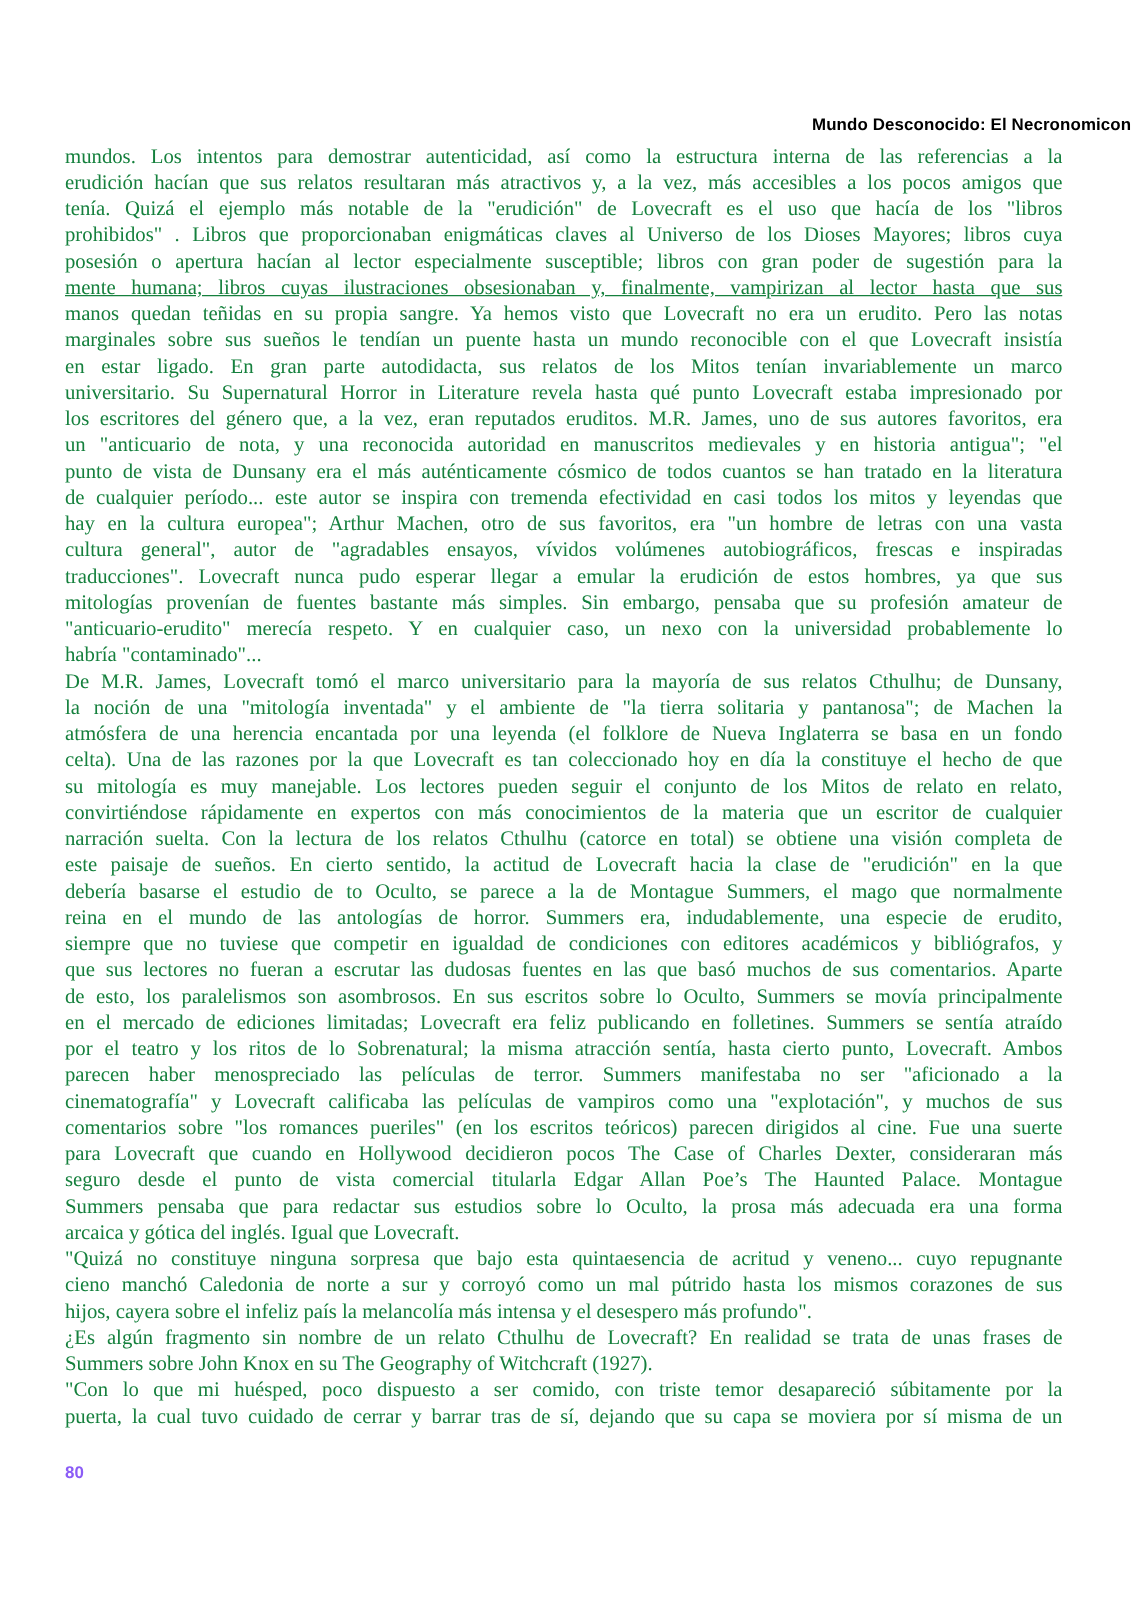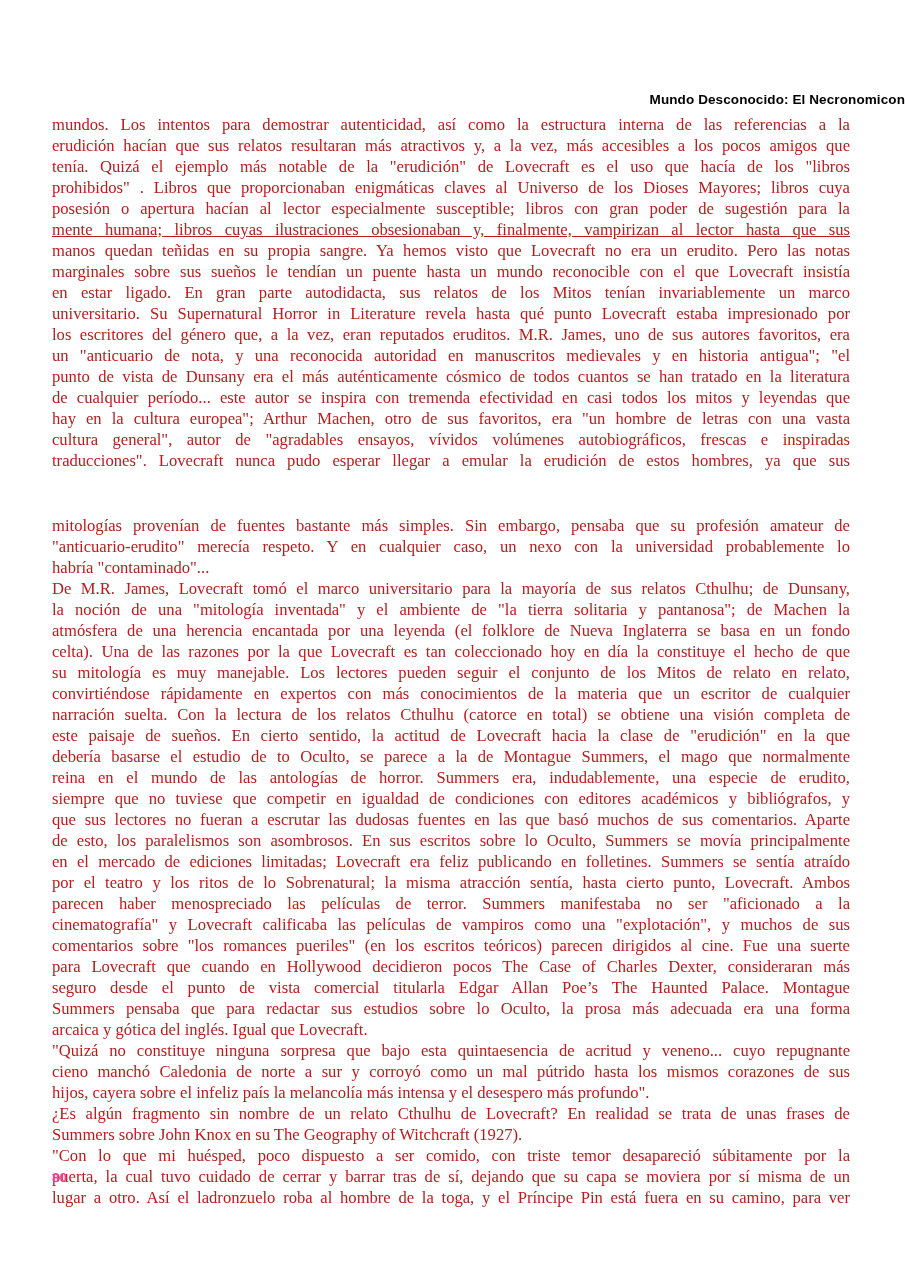--- a/index.html
+++ b/index.html
@@ -6,28 +6,28 @@
   body { width: 905px; height: 1280px; position: relative; overflow: hidden; }
   .page { position: absolute; left: 0; top: 0; width: 905px; height: 1280px; background: #fff; }
   .header {
     position: absolute; top: 92px; left: 0; width: 905px; text-align: right;
     font-family: "Liberation Sans", "DejaVu Sans", sans-serif; font-weight: bold;
     font-size: 13.5px; color: #000; letter-spacing: 0.1px;
   }
   .body-text {
     position: absolute; top: 114px; left: 52px; width: 798px;
     font-family: "Liberation Serif", "DejaVu Serif", serif; font-size: 16.6px;
-    color: #b91c1c; line-height: 21px;
+    color: #15803d; line-height: 21px;
   }
   .line { display: block; height: 21px; white-space: nowrap; text-align: justify; text-align-last: justify; overflow: hidden; }
   .line.last { text-align-last: left; }
   .page-number {
     position: absolute; top: 1170px; left: 52px;
     font-family: "Liberation Sans", "DejaVu Sans", sans-serif; font-weight: bold;
-    font-size: 13.5px; color: #ec4899;
+    font-size: 13.5px; color: #8b5cf6;
   }
 </style>
 </head>
 <body>
 
 <div class="page">
   <div class="header">Mundo Desconocido: El Necronomicon</div>
 
   <div class="body-text" id="body-text">
       <div>
@@ -41,21 +41,21 @@
         <span class="line" style="display: block; width: 798px; word-spacing: 5.59863px;">marginales sobre sus sueños le tendían un puente hasta un mundo reconocible con el que Lovecraft insistía</span>
         <span class="line" style="display: block; width: 798px; word-spacing: 9.11771px;">en estar ligado. En gran parte autodidacta, sus relatos de los Mitos tenían invariablemente un marco</span>
         <span class="line" style="display: block; width: 798px; word-spacing: 5.80649px;">universitario. Su Supernatural Horror in Literature revela hasta qué punto Lovecraft estaba impresionado por</span>
         <span class="line" style="display: block; width: 798px; word-spacing: 4.32031px;">los escritores del género que, a la vez, eran reputados eruditos. M.R. James, uno de sus autores favoritos, era</span>
         <span class="line" style="display: block; width: 798px; word-spacing: 7.11875px;">un "anticuario de nota, y una reconocida autoridad en manuscritos medievales y en historia antigua"; "el</span>
         <span class="line" style="display: block; width: 798px; word-spacing: 4.19358px;">punto de vista de Dunsany era el más auténticamente cósmico de todos cuantos se han tratado en la literatura</span>
         <span class="line" style="display: block; width: 798px; word-spacing: 4.98162px;">de cualquier período... este autor se inspira con tremenda efectividad en casi todos los mitos y leyendas que</span>
         <span class="line" style="display: block; width: 798px; word-spacing: 5.89931px;">hay en la cultura europea"; Arthur Machen, otro de sus favoritos, era "un hombre de letras con una vasta</span>
         <span class="line" style="display: block; width: 798px; word-spacing: 10.3224px;">cultura general", autor de "agradables ensayos, vívidos volúmenes autobiográficos, frescas e inspiradas</span>
         <span class="line" style="display: block; width: 798px; word-spacing: 7.93125px;">traducciones". Lovecraft nunca pudo esperar llegar a emular la erudición de estos hombres, ya que sus</span>
-        <span class="line" style="display: block; width: 798px; word-spacing: 6.85714px; margin-top: 44px;">mitologías provenían de fuentes bastante más simples. Sin embargo, pensaba que su profesión amateur de</span>
+        <span class="line" style="display: block; width: 798px; word-spacing: 6.85714px;">mitologías provenían de fuentes bastante más simples. Sin embargo, pensaba que su profesión amateur de</span>
         <span class="line" style="display: block; width: 798px; word-spacing: 8.58413px;">"anticuario-erudito" merecía respeto. Y en cualquier caso, un nexo con la universidad probablemente lo</span>
         <span class="line last">habría "contaminado"...</span>
       </div>
       <div>
         <span class="line" style="display: block; width: 798px; word-spacing: 5.3584px;">De M.R. James, Lovecraft tomó el marco universitario para la mayoría de sus relatos Cthulhu; de Dunsany,</span>
         <span class="line" style="display: block; width: 798px; word-spacing: 6.94026px;">la noción de una "mitología inventada" y el ambiente de "la tierra solitaria y pantanosa"; de Machen la</span>
         <span class="line" style="display: block; width: 798px; word-spacing: 5.55699px;">atmósfera de una herencia encantada por una leyenda (el folklore de Nueva Inglaterra se basa en un fondo</span>
         <span class="line" style="display: block; width: 798px; word-spacing: 4.26172px;">celta). Una de las razones por la que Lovecraft es tan coleccionado hoy en día la constituye el hecho de que</span>
         <span class="line" style="display: block; width: 798px; word-spacing: 6.68658px;">su mitología es muy manejable. Los lectores pueden seguir el conjunto de los Mitos de relato en relato,</span>
         <span class="line" style="display: block; width: 798px; word-spacing: 6.84152px;">convirtiéndose rápidamente en expertos con más conocimientos de la materia que un escritor de cualquier</span>
@@ -81,18 +81,17 @@
         <span class="line" style="display: block; width: 798px; word-spacing: 5.31684px;">cieno manchó Caledonia de norte a sur y corroyó como un mal pútrido hasta los mismos corazones de sus</span>
         <span class="line last">hijos, cayera sobre el infeliz país la melancolía más intensa y el desespero más profundo".</span>
       </div>
       <div>
         <span class="line" style="display: block; width: 798px; word-spacing: 5.42361px;">¿Es algún fragmento sin nombre de un relato Cthulhu de Lovecraft? En realidad se trata de unas frases de</span>
         <span class="line last">Summers sobre John Knox en su The Geography of Witchcraft (1927).</span>
       </div>
       <div>
         <span class="line" style="display: block; width: 798px; word-spacing: 7.5166px;">"Con lo que mi huésped, poco dispuesto a ser comido, con triste temor desapareció súbitamente por la</span>
         <span class="line" style="display: block; width: 798px; word-spacing: 3.76776px;">puerta, la cual tuvo cuidado de cerrar y barrar tras de sí, dejando que su capa se moviera por sí misma de un</span>
-        <span class="line" style="display: block; width: 798px; word-spacing: 3.57812px;">lugar a otro. Así el ladronzuelo roba al hombre de la toga, y el Príncipe Pin está fuera en su camino, para ver</span>
       </div>
     </div>
 
   <div class="page-number">80</div>
 </div>
 
 </body></html>

